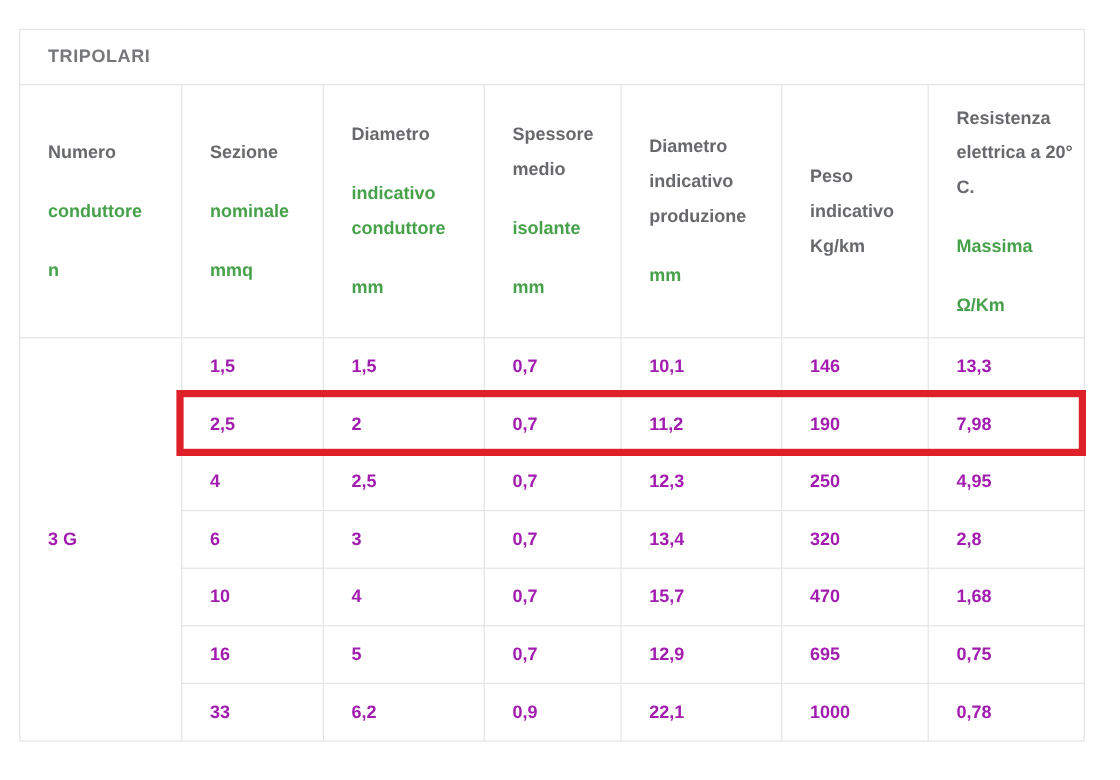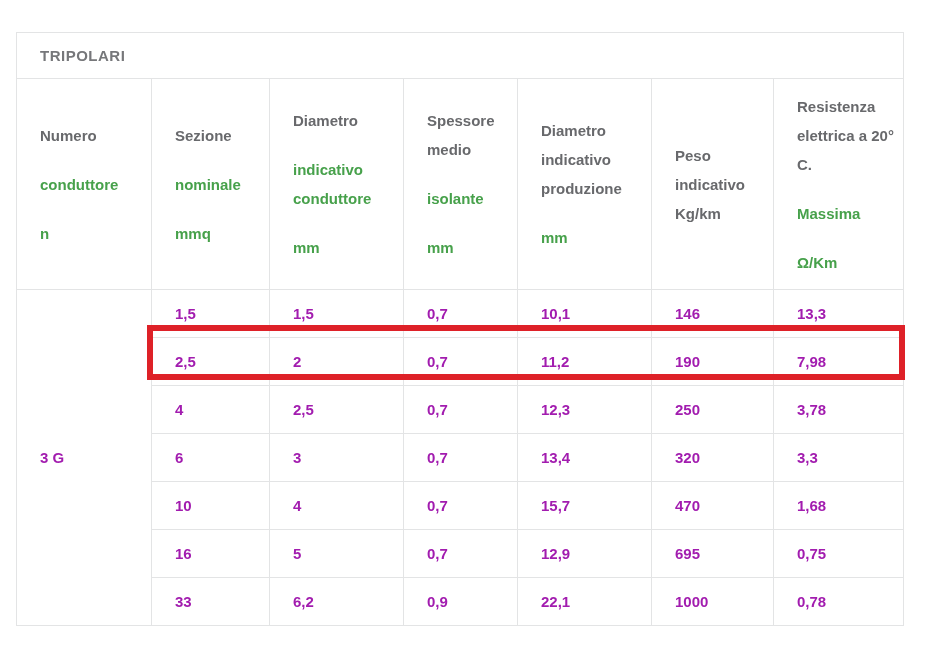--- a/index.html
+++ b/index.html
@@ -11,21 +11,21 @@
   .page {
     position: relative;
     width: 933px;
     height: 650px;
     background: #ffffff;
     overflow: hidden;
   }
   table.spec {
     position: absolute;
     left: 16px;
-    top: 32px;
+    top: 24px;
     width: 887px;
     border-collapse: collapse;
     table-layout: fixed;
     border-radius: 11px;
   }
   table.spec td, table.spec th {
     border: 1px solid #e3e4e5;
     text-align: left;
     vertical-align: middle;
     font-size: 15px;
@@ -144,29 +144,29 @@
       <td>11,2</td>
       <td>190</td>
       <td>7,98</td>
     </tr>
     <tr class="data-row">
       <td>4</td>
       <td>2,5</td>
       <td>0,7</td>
       <td>12,3</td>
       <td>250</td>
-      <td>3,78</td>
+      <td>4,95</td>
     </tr>
     <tr class="data-row">
       <td>6</td>
       <td>3</td>
       <td>0,7</td>
       <td>13,4</td>
       <td>320</td>
-      <td>3,3</td>
+      <td>2,8</td>
     </tr>
     <tr class="data-row">
       <td>10</td>
       <td>4</td>
       <td>0,7</td>
       <td>15,7</td>
       <td>470</td>
       <td>1,68</td>
     </tr>
     <tr class="data-row">

